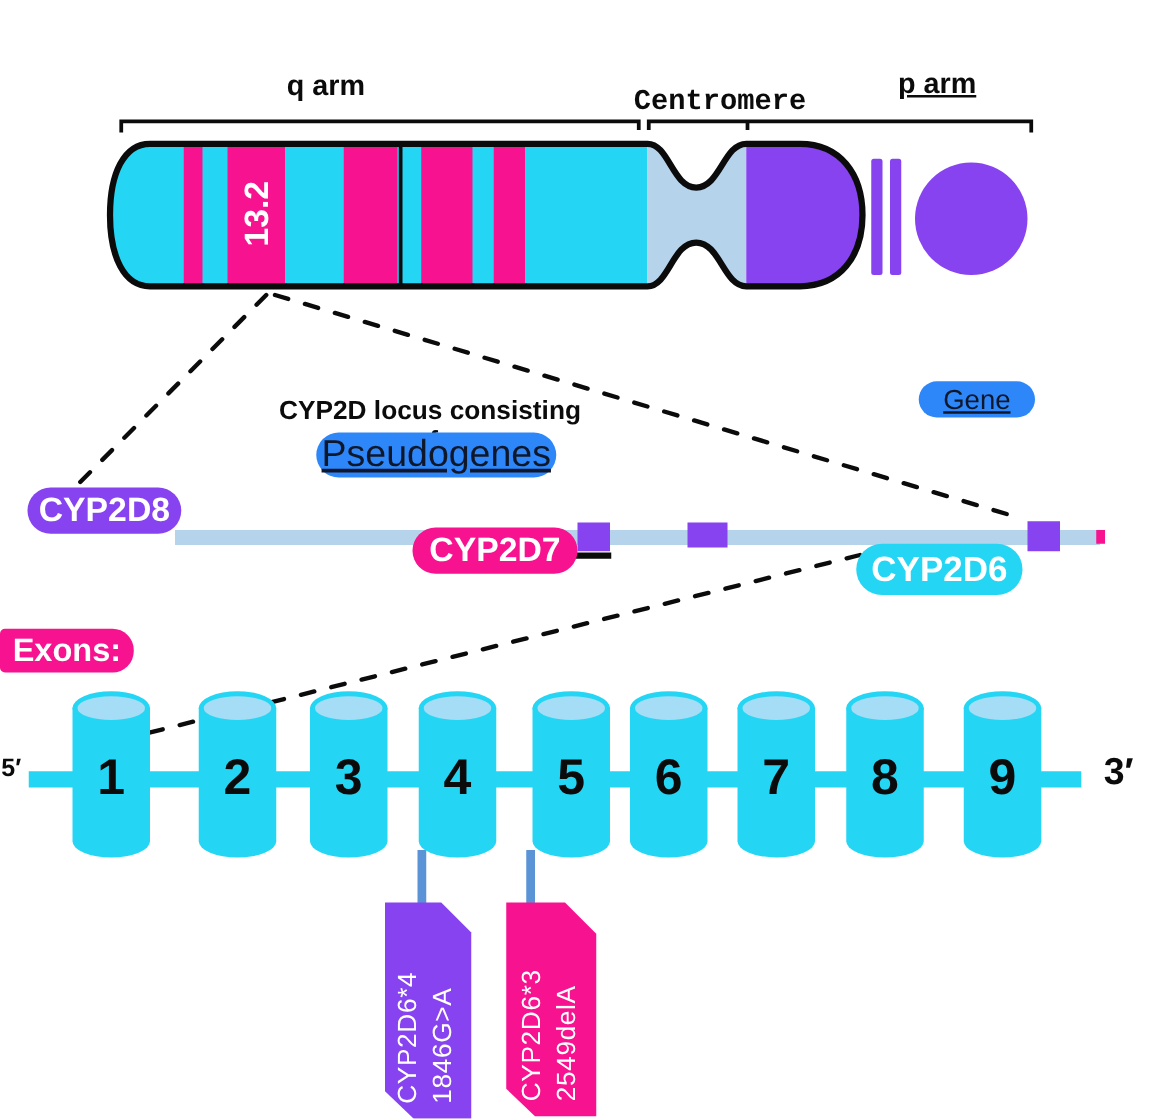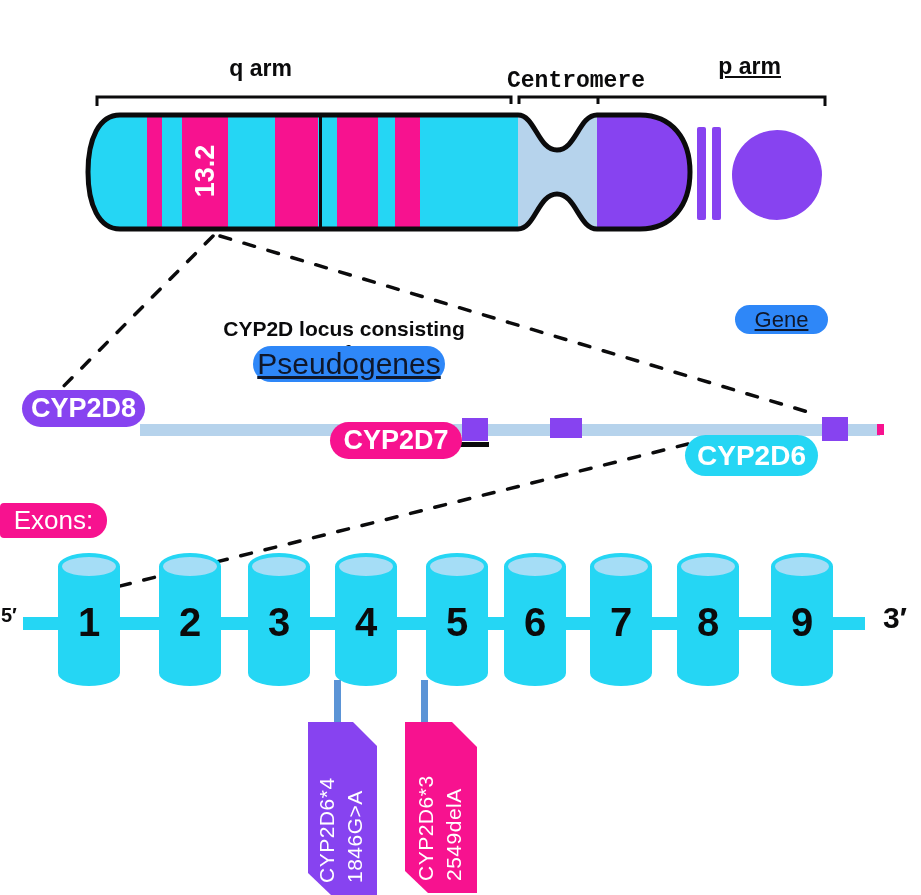--- a/index.html
+++ b/index.html
@@ -24,21 +24,21 @@
   .band-label{left:172px;top:145px;width:66px;height:52px;color:#fff;font-size:27px;font-weight:700;}
   .locus-heading{left:222px;top:317px;width:244px;font-size:21px;font-weight:600;text-align:center;}
   .blue-badge{background:var(--blue);color:#0f172a;text-decoration:underline;}
   .pseudogenes-badge{left:253px;top:346px;width:192px;height:36px;border-radius:18px;font-size:30px;font-weight:500;}
   .gene-badge{left:735px;top:305px;width:93px;height:29px;border-radius:15px;font-size:22px;font-weight:500;}
   .gene-pill{height:37px;top:390px;border-radius:19px;color:#fff;font-size:27px;font-weight:600;}
   .pill-2d8{left:22px;width:123px;background:var(--purple);}
   .pill-2d7{left:330px;width:132px;background:var(--pink);margin-top:32px;}
   .pill-2d6{left:685px;top:407px;width:133px;height:41px;border-radius:21px;background:var(--cyan);font-size:28px;margin-top:28px;}
   .exons-badge{left:0;top:503px;width:107px;height:35px;background:var(--pink);color:#fff;
-    border-radius:4px 17px 17px 4px;font-size:26px;font-weight:400;text-align:right;}
+    border-radius:4px 17px 17px 4px;font-size:26px;font-weight:700;text-align:right;}
   .prime{font-weight:700;}
   .five-prime{left:1px;top:604px;font-size:20px;}
   .three-prime{left:883px;top:601px;font-size:30px;}
   
   .cyl{position:absolute;top:553px;width:62px;height:133px;z-index:2;}
   .cyl-body{position:absolute;left:0;top:13px;width:62px;height:120px;background:var(--cyan);
     border-radius:0 0 31px 31px / 0 0 13px 13px;}
   .cyl-top{position:absolute;left:0;top:0;width:62px;height:27px;background:var(--cyltop);
     border:4px solid var(--cyan);border-radius:50%;box-sizing:border-box;}
   .cyl-num{position:absolute;left:0;top:47px;width:62px;text-align:center;

